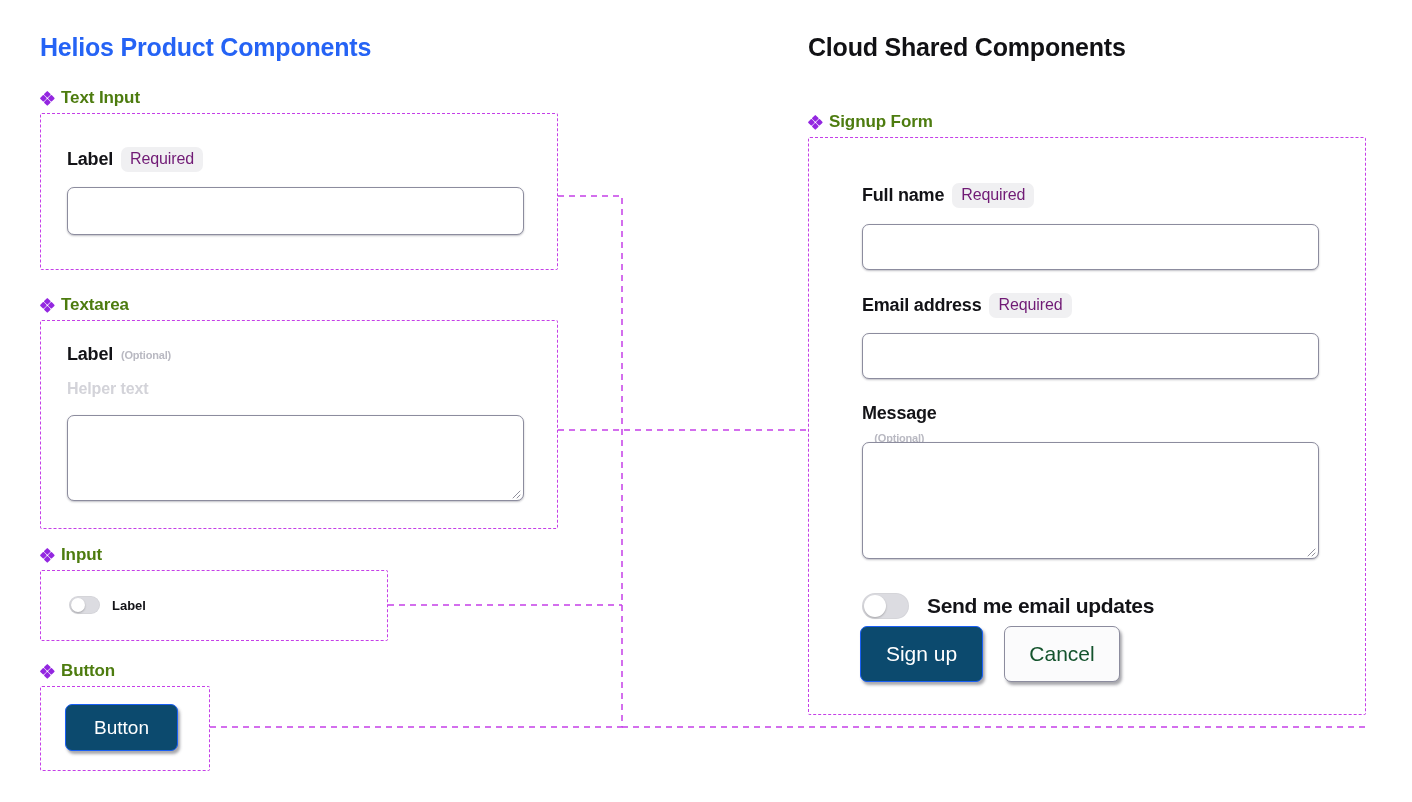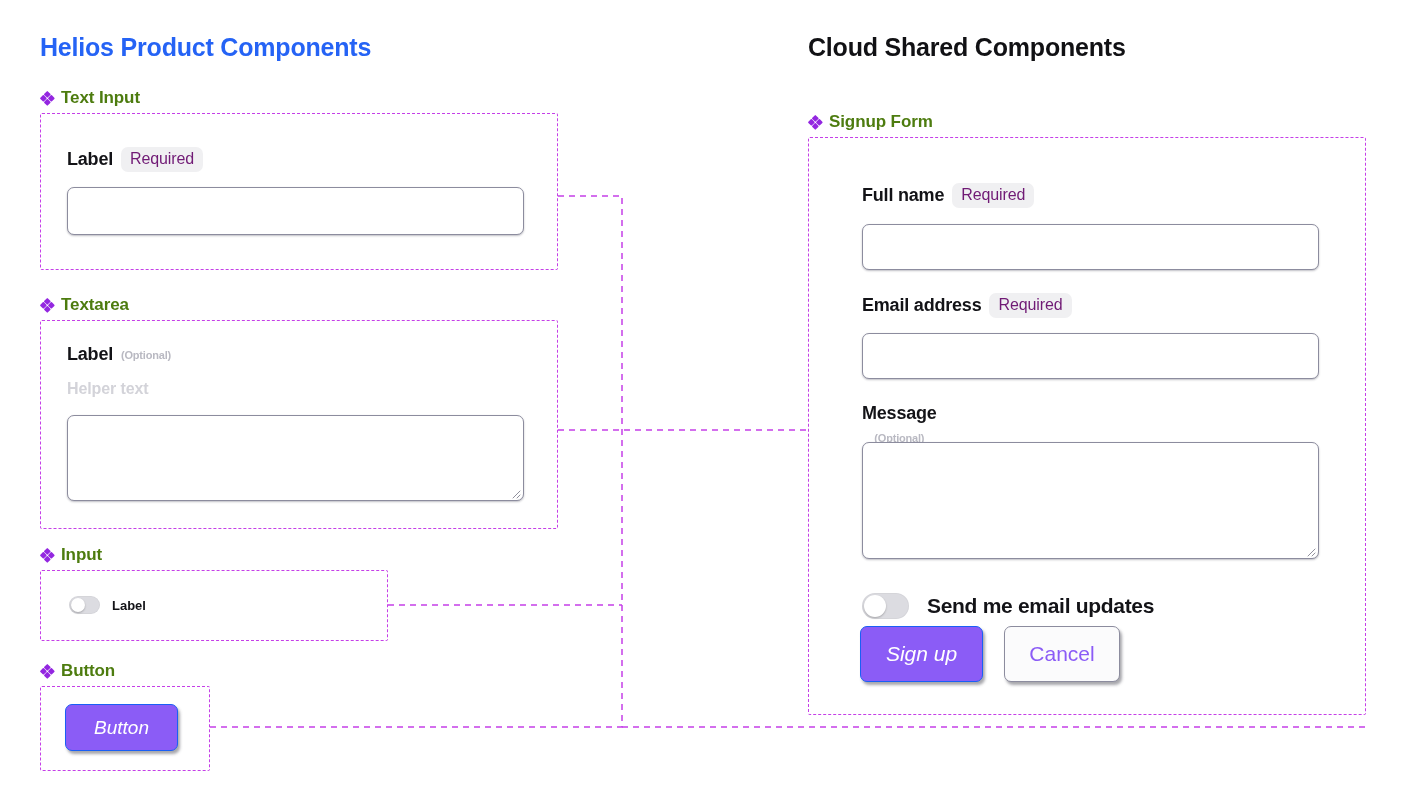--- a/index.html
+++ b/index.html
@@ -155,29 +155,28 @@
     display: flex;
     align-items: center;
     justify-content: center;
     box-sizing: border-box;
     border-radius: 7px;
     white-space: nowrap;
     cursor: pointer;
     user-select: none;
   }
   .btn-primary {
-    background: #8b5cf6;
+    background: #0c4a6e;
     color: #ffffff;
     border: 1px solid #1a5ff5;
     box-shadow: 2px 3px 3px rgba(60,60,70,0.45);
-    font-style: italic;
   }
   .btn-secondary {
     background: #fbfbfc;
-    color: #8b5cf6;
+    color: #14532d;
     border: 1px solid #8c8c9e;
     box-shadow: 2px 3px 3px rgba(60,60,70,0.45);
     text-align: center;
   }
 </style>
 </head>
 <body>
 
 <div class="canvas">
 

